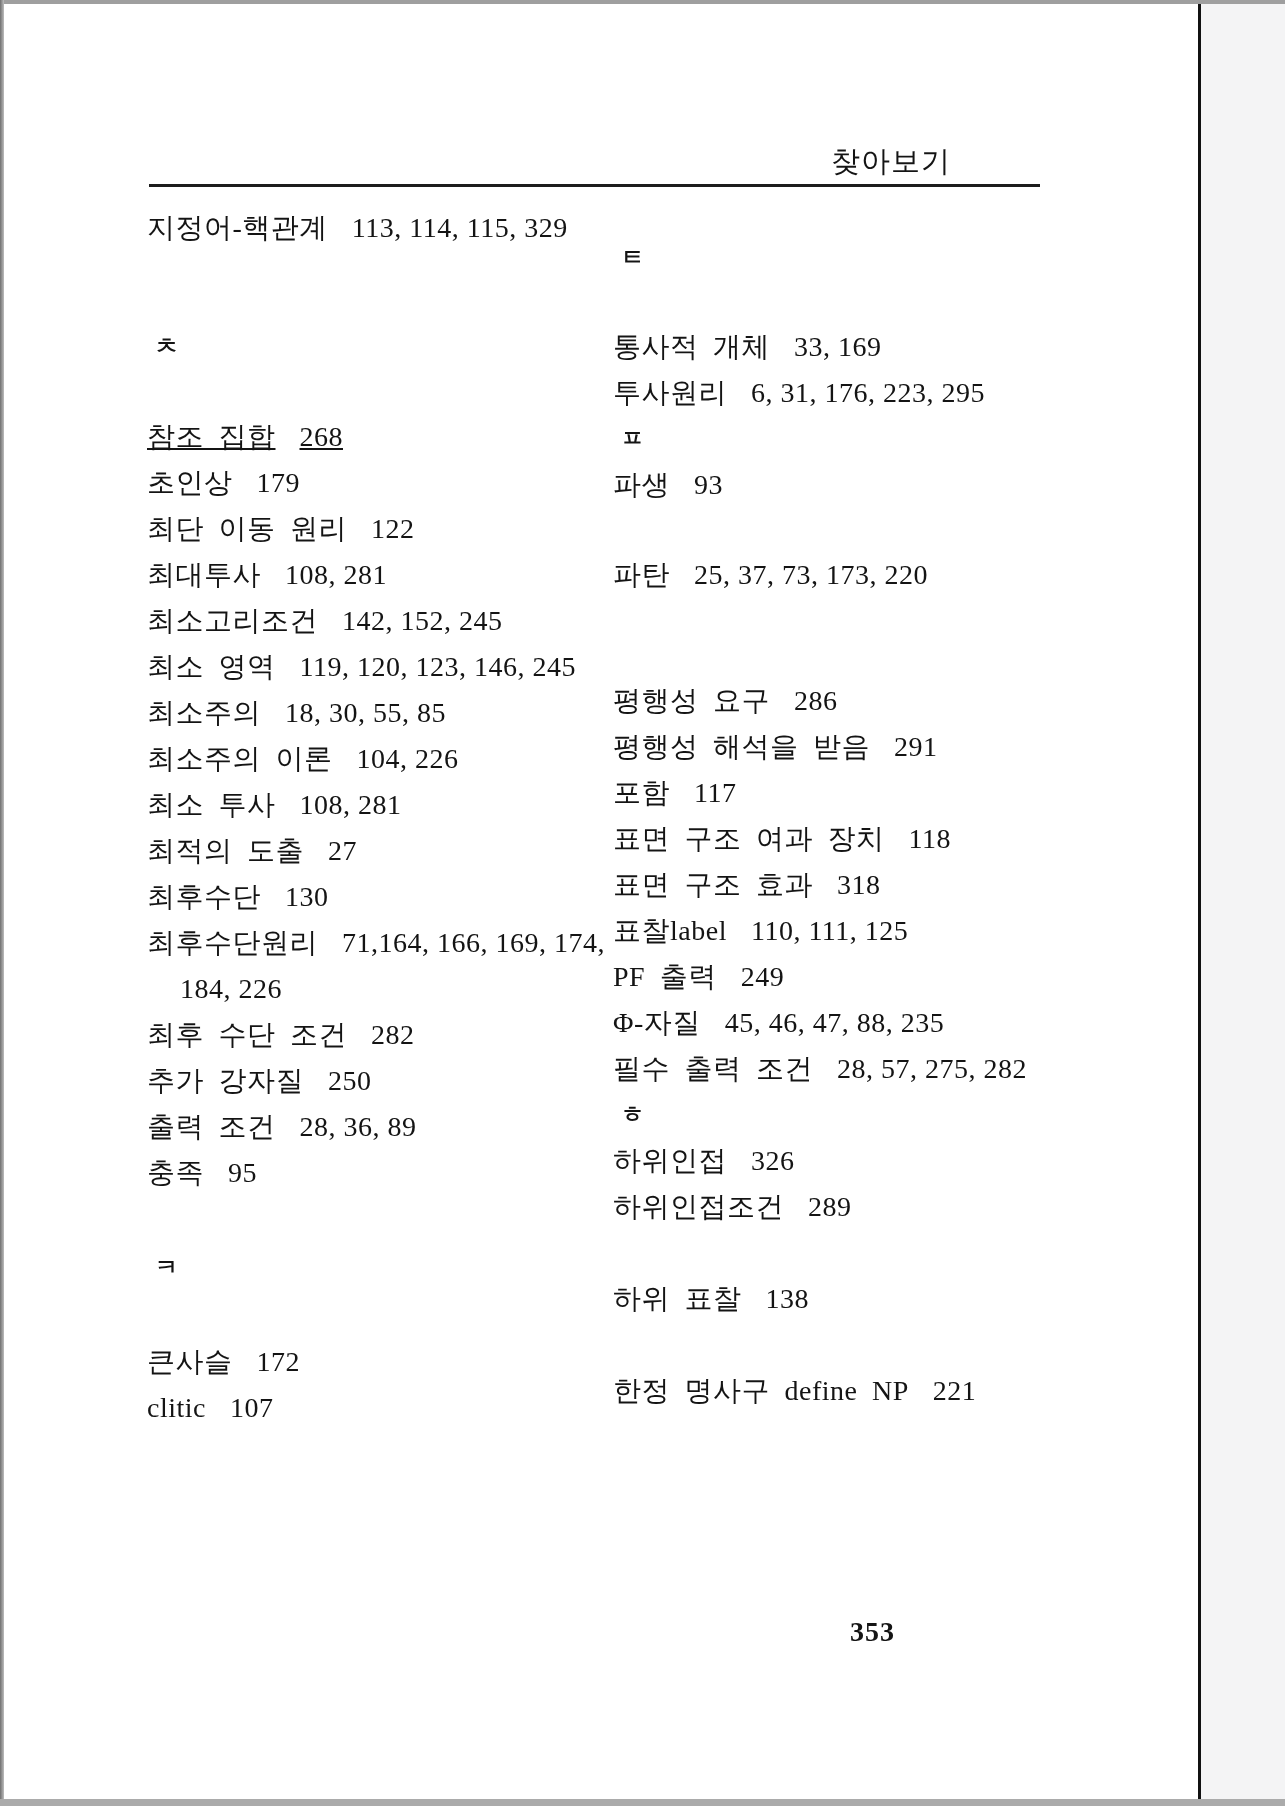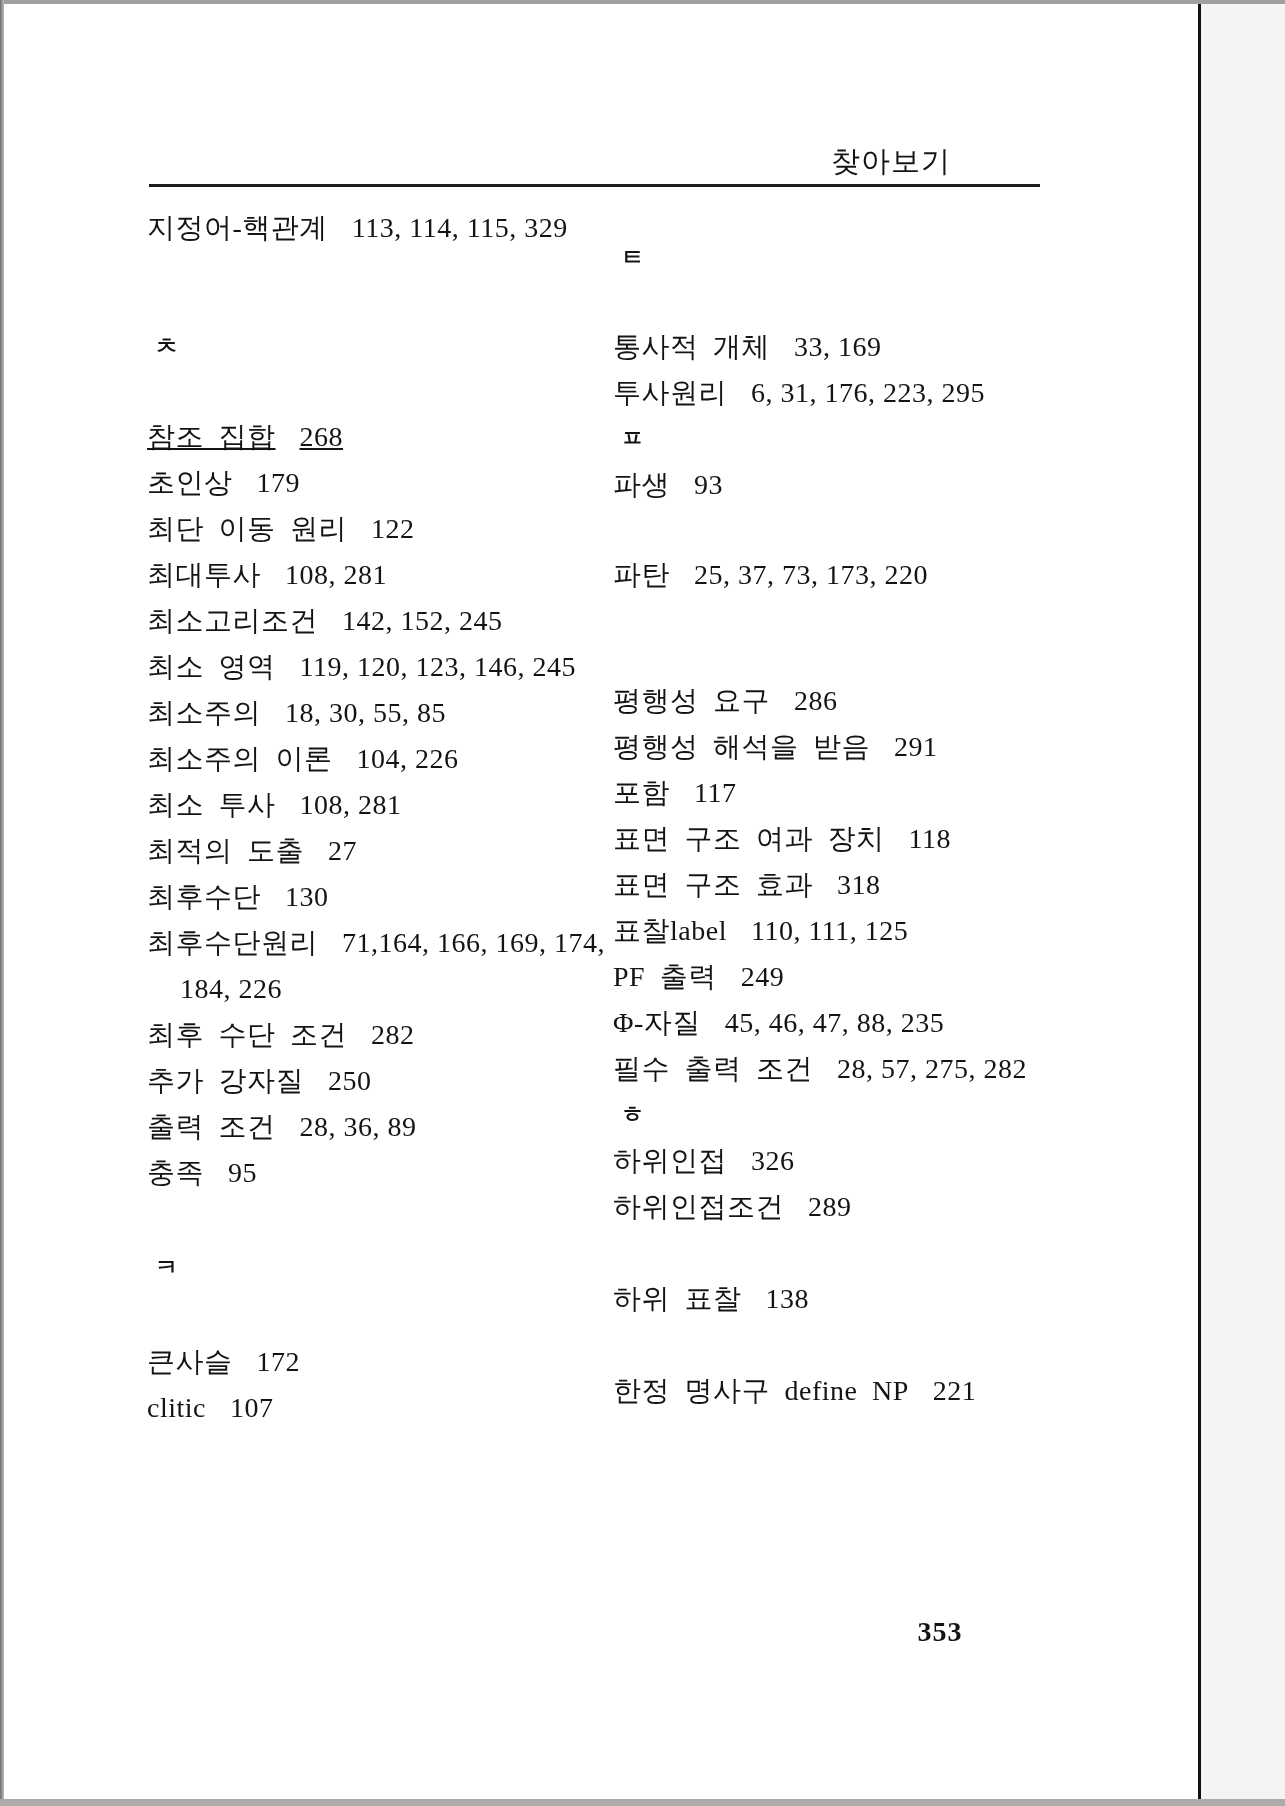--- a/index.html
+++ b/index.html
@@ -43,21 +43,21 @@
   .col-left  > :nth-child(3){margin-top:44px;text-decoration:underline;}  
   .col-left  > :nth-child(20){margin-top:49px;} 
   .col-left  > :nth-child(21){margin-top:48px;} 
   .col-right > :nth-child(2){margin-top:43px;}  
   .col-right > :nth-child(6){margin-top:44px;}  
   .col-right > :nth-child(7){margin-top:80px;}  
   .col-right > :nth-child(19){margin-top:46px;} 
   .col-right > :nth-child(20){margin-top:46px;} 
 
   .page-number{
-    position:absolute;left:850px;top:1612px;width:180px;text-align:center;
+    position:absolute;left:850px;top:1612px;width:180px;text-align:left;
     font-size:28px;line-height:40px;font-weight:700;letter-spacing:1px;
   }
 </style>
 </head>
 <body>
 
 <div>
   <div class="scan-right-area"></div>
   <div class="page-edge-line"></div>
   <div class="edge-top"></div>

